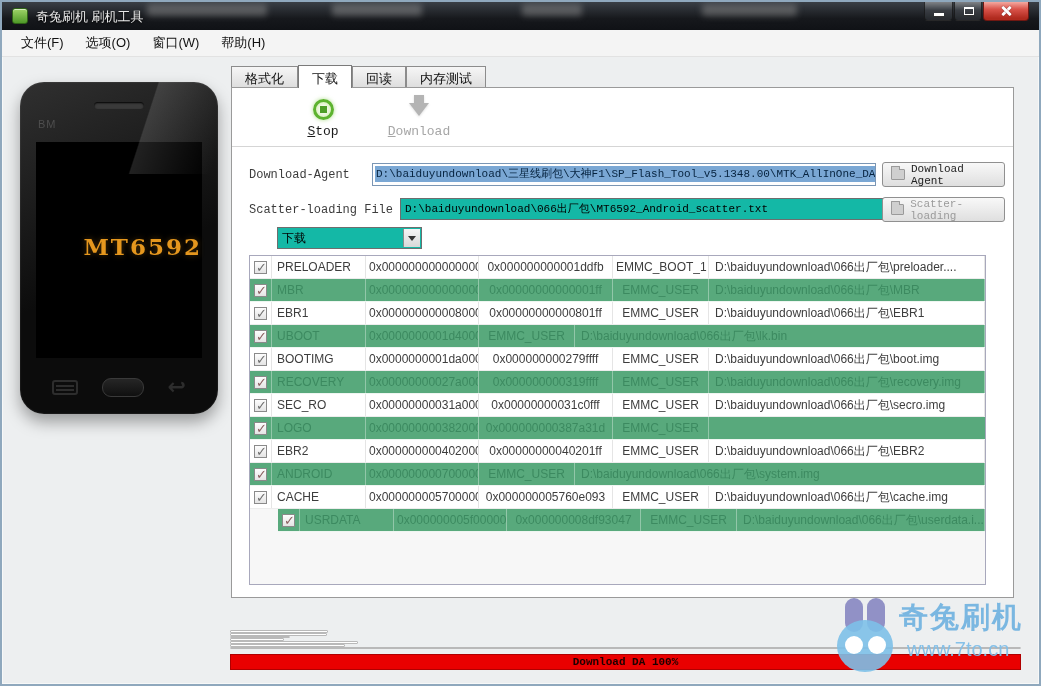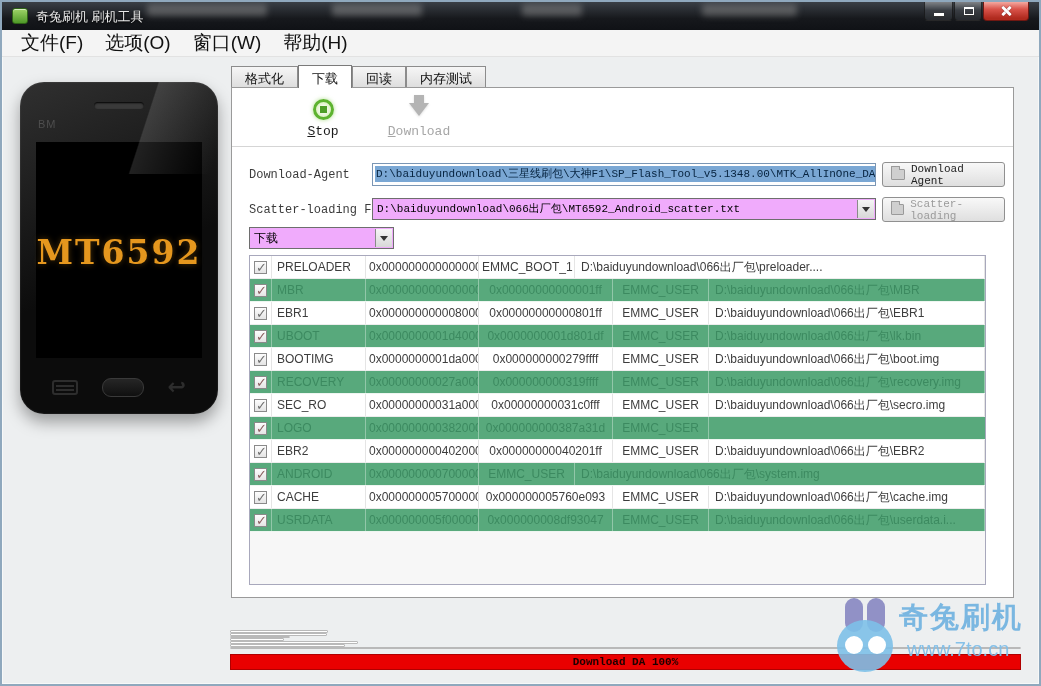--- a/index.html
+++ b/index.html
@@ -33,33 +33,33 @@
     background:linear-gradient(#f4a9a0,#d9534a 40%,#b02a1e 90%); border-color:#701812; }
   .glyph-min { position:absolute; left:9px; bottom:4px; width:10px; height:3px; background:#fff; box-shadow:0 1px 1px #333; }
   .glyph-max { position:absolute; left:9px; top:5px; width:10px; height:8px; border:1px solid #fff; border-top:2px solid #fff; box-shadow:0 1px 1px #333; }
   .glyph-x { position:absolute; left:50%; top:50%; width:12px; height:12px; transform:translate(-50%,-50%); }
   .glyph-x::before,.glyph-x::after { content:""; position:absolute; left:5px; top:0; width:3px; height:12px; background:#fff; border-radius:1px; box-shadow:0 0 1px #611; }
   .glyph-x::before { transform:rotate(45deg); }
   .glyph-x::after { transform:rotate(-45deg); }
   
   .menubar { position:absolute; left:0; top:28px; right:0; height:27px; background:#f4f4f4;
     border-bottom:1px solid #e2e2e2; display:flex; align-items:center; padding-left:8px; }
-  .menu-item { font-size:19px; color:#111; padding:4px 11px; cursor:default; }
+  .menu-item { font-size:13px; color:#111; padding:4px 11px; cursor:default; }
   
   .phone { position:absolute; left:18px; top:80px; width:198px; height:332px; border-radius:24px;
     background:linear-gradient(155deg,#303030,#0c0c0c 55%);
     box-shadow:0 8px 16px rgba(0,0,0,.35), inset 0 0 2px rgba(255,255,255,.2); }
   .phone::after { content:""; position:absolute; right:0; top:0; width:58%; height:92px; border-radius:0 24px 0 0;
     background:linear-gradient(108deg, transparent 38%, rgba(255,255,255,.13) 39%, rgba(255,255,255,.05) 72%, transparent 95%); }
   .phone-ear { position:absolute; left:74px; top:20px; width:50px; height:7px; border-radius:4px;
     background:#3a3a3a; box-shadow: inset 0 1px 2px #000; }
   .phone-brand { position:absolute; left:18px; top:36px; color:#4e4e4e; font-size:11px; letter-spacing:1px; }
   .phone-screen { position:absolute; left:16px; top:60px; right:16px; bottom:56px; background:#000; }
-  .phone-model { position:absolute; left:0; right:0; top:42%; text-align:center;
-    font-family:"DejaVu Serif","Liberation Serif",serif; font-weight:bold; font-size:33px;
+  .phone-model { position:absolute; left:0; right:0; top:42%; text-align:right;
+    font-family:"DejaVu Serif","Liberation Serif",serif; font-weight:bold; font-size:23px;
     color:#e5971e; letter-spacing:2px; text-shadow:0 0 6px rgba(229,151,30,.35); }
   .phone-nav { position:absolute; left:0; right:0; bottom:14px; height:26px; display:flex;
     align-items:center; justify-content:space-between; padding:0 32px; }
   .nav-menu { width:26px; height:15px; border:2px solid #2d2d2d; border-radius:3px; position:relative; }
   .nav-menu::after { content:""; position:absolute; left:2px; right:2px; top:3px; height:2px; background:#2d2d2d; box-shadow:0 4px 0 #2d2d2d; }
   .nav-home { width:42px; height:19px; border-radius:9px; background:linear-gradient(#262626,#101010); border:1px solid #3a3a3a; }
   .nav-back { color:#2d2d2d; font-size:22px; font-weight:bold; line-height:20px; }
   
   .tabstrip { position:absolute; left:229px; top:63px; display:flex; align-items:flex-end; height:22px; z-index:3; }
   .tab { font-size:13px; color:#111; padding:3px 13px 3px; border:1px solid #8c8c8c; border-bottom:none;
@@ -80,22 +80,22 @@
   .stop-icon { width:21px; height:21px; border-radius:50%; border:3px solid #5db32f;
     background:radial-gradient(circle,#ffffff 15%,#d9f0bd 75%); position:relative;
     box-shadow:0 0 4px rgba(120,200,60,.6); }
   .stop-icon::after { content:""; position:absolute; left:4px; top:4px; width:7px; height:7px; background:#4f9e28; }
   .toolbar-sep { position:absolute; left:0; right:0; top:58px; border-top:1px solid #d5d5d5; }
   
   .form-label { position:absolute; font-family:"Liberation Mono","DejaVu Sans Mono",monospace; font-size:12px; color:#3c3c3c; white-space:nowrap; }
   .textbox { position:absolute; height:23px; background:#fff; border:1px solid #7b96b4; font-family:"Liberation Mono","DejaVu Sans Mono",monospace;
     font-size:11px; line-height:21px; padding:0 2px; overflow:hidden; white-space:nowrap; }
   .textbox .sel { background:#7aa7d4; color:#06233f; padding:2px 1px; }
-  .combo { position:absolute; height:22px; background:#f0abfc; border:1px solid #6e6e6e; font-size:12px;
-    line-height:20px; padding:0 20px 0 4px; overflow:hidden; white-space:nowrap; cursor:pointer; }
+  .combo { position:absolute; height:22px; background:#14b8a6; border:1px solid #6e6e6e; font-size:12px;
+    line-height:20px; padding:0 20px 0 4px; overflow:hidden; white-space:nowrap; cursor:pointer;margin-left:28px; }
   .combo.mono { font-family:"Liberation Mono","DejaVu Sans Mono",monospace; font-size:11px; }
   .combo-arrow { position:absolute; right:1px; top:1px; bottom:1px; width:17px;
     background:linear-gradient(#f5f5f5,#d8d8d8); border-left:1px solid #8a8a8a;
     display:flex; align-items:center; justify-content:center; }
   .combo-arrow::after { content:""; width:0; height:0; border-left:4px solid transparent; border-right:4px solid transparent; border-top:5px solid #333; }
   .browse-btn { position:absolute; height:25px; border:1px solid #909090; border-radius:3px;
     background:linear-gradient(#f8f8f8,#dfdfdf); display:flex; align-items:center; gap:6px;
     font-family:"Liberation Mono","DejaVu Sans Mono",monospace; font-size:11px; color:#222;
     padding:0 8px; cursor:pointer; }
   .browse-btn.dim { color:#9b9b9b; }
@@ -236,20 +236,21 @@
     </div>
 
     <div class="grid">
       <div>
           <div class="trow">
             <div class="td c-check">
               <span class="cb on"></span>
             </div>
             <div class="td c-name">PRELOADER</div>
             <div class="td c-begin">0x0000000000000000</div>
+            <div class="td c-end">0x000000000001ddfb</div>
             <div class="td c-region">EMMC_BOOT_1</div>
             <div class="td c-loc">D:\baiduyundownload\066出厂包\preloader....</div>
           </div>
           <div class="trow hl" style="background: rgb(88, 169, 124);">
             <div class="td c-check">
               <span class="cb on"></span>
             </div>
             <div class="td c-name">MBR</div>
             <div class="td c-begin">0x0000000000000000</div>
             <div class="td c-end">0x00000000000001ff</div>
@@ -265,21 +266,20 @@
             <div class="td c-end">0x00000000000801ff</div>
             <div class="td c-region">EMMC_USER</div>
             <div class="td c-loc">D:\baiduyundownload\066出厂包\EBR1</div>
           </div>
           <div class="trow hl" style="background: rgb(88, 169, 124);">
             <div class="td c-check">
               <span class="cb on"></span>
             </div>
             <div class="td c-name">UBOOT</div>
             <div class="td c-begin">0x0000000001d40000</div>
-            <div class="td c-end">0x0000000001d801df</div>
             <div class="td c-region">EMMC_USER</div>
             <div class="td c-loc">D:\baiduyundownload\066出厂包\lk.bin</div>
           </div>
           <div class="trow">
             <div class="td c-check">
               <span class="cb on"></span>
             </div>
             <div class="td c-name">BOOTIMG</div>
             <div class="td c-begin">0x0000000001da0000</div>
             <div class="td c-end">0x000000000279ffff</div>
@@ -337,21 +337,21 @@
           <div class="trow">
             <div class="td c-check">
               <span class="cb on"></span>
             </div>
             <div class="td c-name">CACHE</div>
             <div class="td c-begin">0x0000000057000000</div>
             <div class="td c-end">0x000000005760e093</div>
             <div class="td c-region">EMMC_USER</div>
             <div class="td c-loc">D:\baiduyundownload\066出厂包\cache.img</div>
           </div>
-          <div class="trow hl" style="background: rgb(88, 169, 124);">
+          <div class="trow hl" style="background: rgb(88, 169, 124); margin-left: 28px;">
             <div class="td c-check">
               <span class="cb on"></span>
             </div>
             <div class="td c-name">USRDATA</div>
             <div class="td c-begin">0x000000005f000000</div>
             <div class="td c-end">0x000000008df93047</div>
             <div class="td c-region">EMMC_USER</div>
             <div class="td c-loc">D:\baiduyundownload\066出厂包\userdata.i...</div>
           </div>
         </div>

